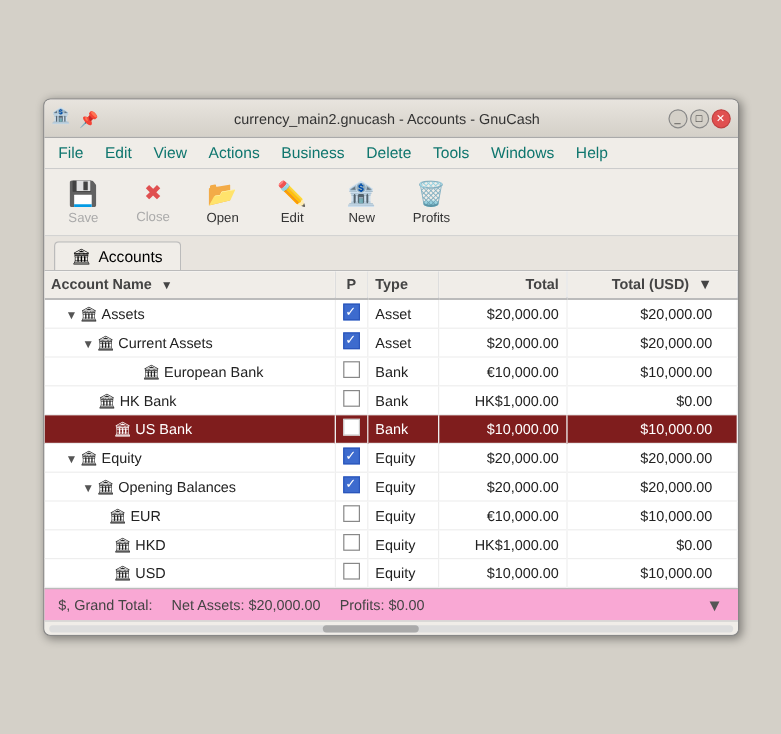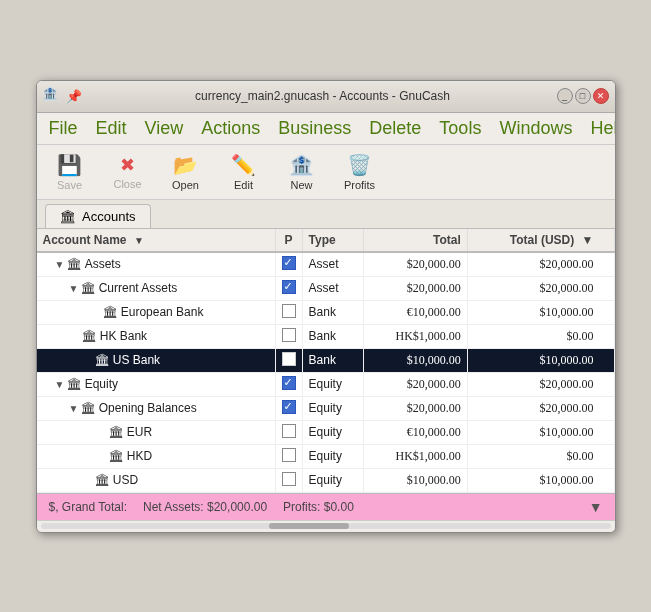--- a/index.html
+++ b/index.html
@@ -73,23 +73,23 @@
     .menubar {
       background: #f0ede8;
       border-bottom: 1px solid #ccc;
       display: flex;
       padding: 2px 4px;
       gap: 2px;
     }
     .menu-item {
       padding: 3px 8px;
       cursor: pointer;
-      font-size: 18px;
+      font-size: 13px;
       border-radius: 3px;
-      color: #4d7c0f;
+      color: #0f766e;
     }
     
     .toolbar {
       background: #f0ede8;
       border-bottom: 1px solid #ccc;
       display: flex;
       align-items: center;
       padding: 4px 8px;
       gap: 8px;
     }
@@ -155,28 +155,28 @@
       font-weight: bold;
       color: #444;
       position: relative;
     }
     thead th.right { text-align: right; }
     .col-sort-arrow {
       font-size: 10px;
       margin-left: 4px;
     }
     tbody tr { border-bottom: 1px solid #eee; }
-    tbody tr.selected { background: #0f172a; color: white; }
+    tbody tr.selected { background: #7f1d1d; color: white; }
     tbody tr.selected td { color: white; }
     td {
       padding: 3px 6px;
       border-right: 1px solid #eee;
       color: #222;
     }
-    td.right { text-align: right; font-family: Liberation Serif, serif; }
+    td.right { text-align: right; }
     .expand-arrow {
       display: inline-block;
       font-size: 10px;
       margin-right: 2px;
       color: #555;
     }
     .account-icon {
       display: inline-block;
       font-size: 12px;
       margin-right: 3px;
@@ -348,21 +348,21 @@
             <td class="right" style="padding-right: 20px;">$20,000.00</td>
           </tr>
           <tr>
             <td style="padding-left: 32px;"><span class="expand-arrow">▼ </span><span class="account-icon">🏛 </span><span>Current Assets</span></td>
             <td class="checkbox-cell"><span class="cb checked" title="Checked"></span></td>
             <td>Asset</td>
             <td class="right">$20,000.00</td>
             <td class="right" style="padding-right: 20px;">$20,000.00</td>
           </tr>
           <tr>
-            <td style="padding-left: 54px;"><span style="margin-left: 12px;"></span><span class="account-icon">🏛 </span><span>European Bank</span></td>
+            <td style="padding-left: 70px;"><span style="margin-left: 12px;"></span><span class="account-icon">🏛 </span><span>European Bank</span></td>
             <td class="checkbox-cell"><span class="cb"></span></td>
             <td>Bank</td>
             <td class="right">€10,000.00</td>
             <td class="right" style="padding-right: 20px;">$10,000.00</td>
           </tr>
           <tr>
             <td style="padding-left: 33px;"><span style="margin-left: 12px;"></span><span class="account-icon">🏛 </span><span>HK Bank</span></td>
             <td class="checkbox-cell"><span class="cb"></span></td>
             <td>Bank</td>
             <td class="right">HK$1,000.00</td>
@@ -383,28 +383,28 @@
             <td class="right" style="padding-right: 20px;">$20,000.00</td>
           </tr>
           <tr>
             <td style="padding-left: 32px;"><span class="expand-arrow">▼ </span><span class="account-icon">🏛 </span><span>Opening Balances</span></td>
             <td class="checkbox-cell"><span class="cb checked" title="Checked"></span></td>
             <td>Equity</td>
             <td class="right">$20,000.00</td>
             <td class="right" style="padding-right: 20px;">$20,000.00</td>
           </tr>
           <tr>
-            <td style="padding-left: 60px;"><span style="margin-left: 12px;"></span><span class="account-icon">🏛 </span><span>EUR</span></td>
+            <td style="padding-left: 42px;"><span style="margin-left: 12px;"></span><span class="account-icon">🏛 </span><span>EUR</span></td>
             <td class="checkbox-cell"><span class="cb"></span></td>
             <td>Equity</td>
             <td class="right">€10,000.00</td>
             <td class="right" style="padding-right: 20px;">$10,000.00</td>
           </tr>
           <tr>
-            <td style="padding-left: 60px;"><span style="margin-left: 12px;"></span><span class="account-icon">🏛 </span><span>HKD</span></td>
+            <td style="padding-left: 46px;"><span style="margin-left: 12px;"></span><span class="account-icon">🏛 </span><span>HKD</span></td>
             <td class="checkbox-cell"><span class="cb"></span></td>
             <td>Equity</td>
             <td class="right">HK$1,000.00</td>
             <td class="right" style="padding-right: 20px;">$0.00</td>
           </tr>
           <tr>
             <td style="padding-left: 46px;"><span style="margin-left: 12px;"></span><span class="account-icon">🏛 </span><span>USD</span></td>
             <td class="checkbox-cell"><span class="cb"></span></td>
             <td>Equity</td>
             <td class="right">$10,000.00</td>

